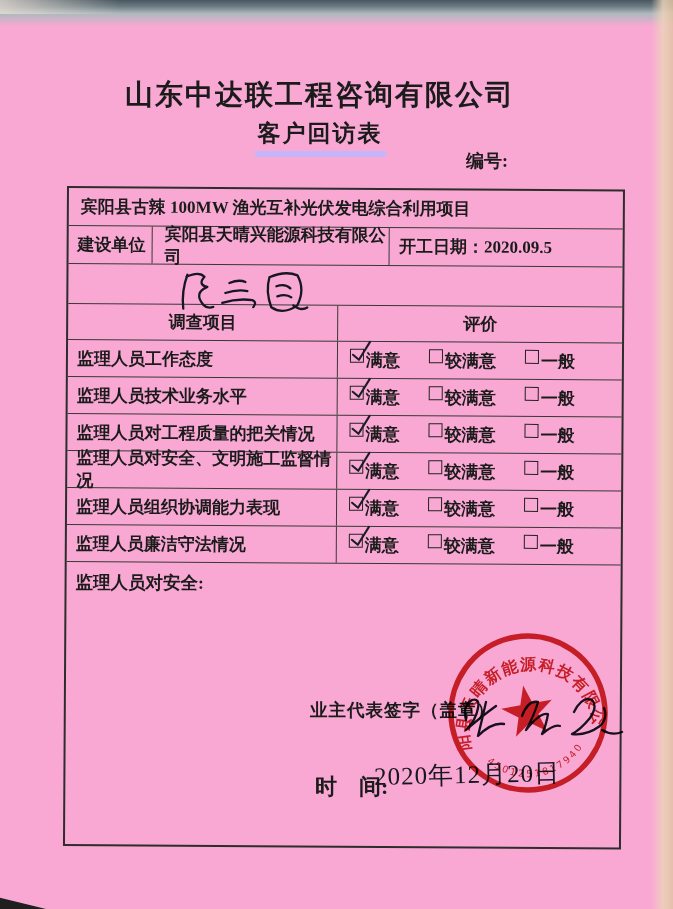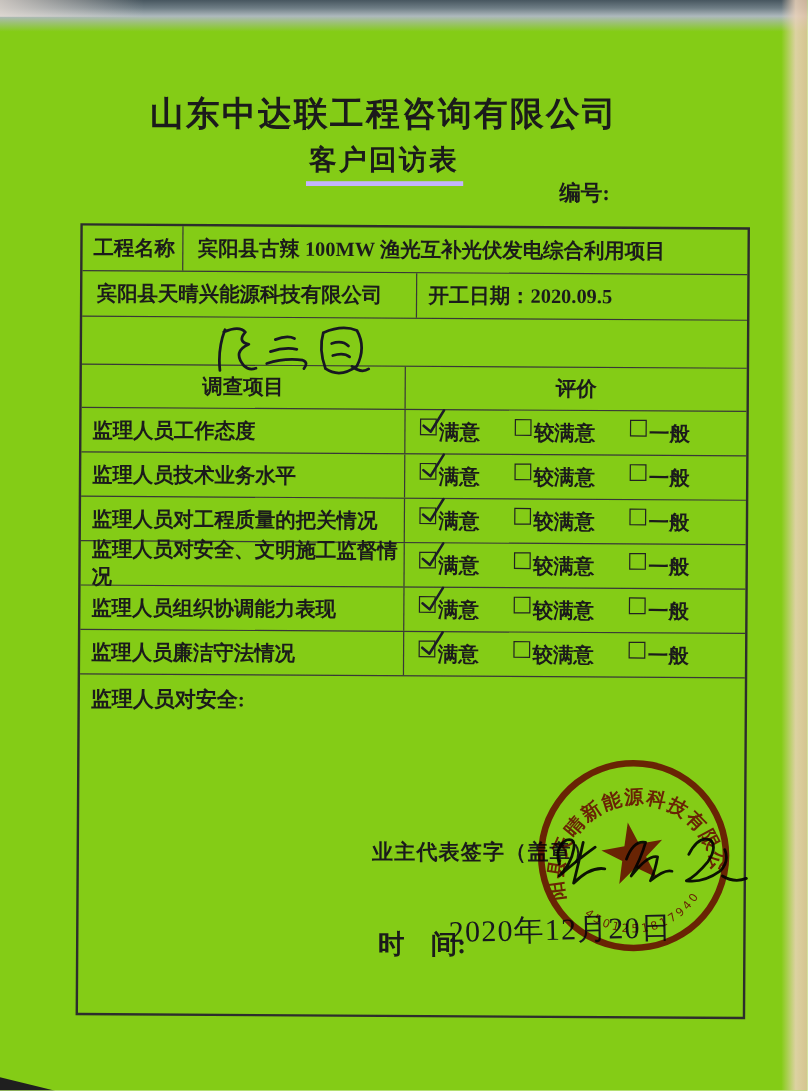--- a/index.html
+++ b/index.html
@@ -1,36 +1,36 @@
 <!DOCTYPE html>
 <html><head>
 <meta charset="utf-8">
 <style>
   html,body{margin:0;padding:0;background:#ffffff;}
   .page{
     position:relative;width:673px;height:909px;overflow:hidden;
-    background:#84cc16;
+    background:#f9a8d4;
     font-family:"Liberation Serif","DejaVu Serif",serif;
     color:#1b1b1b;
   }
   
   .top-band{position:absolute;left:0;top:0;width:100%;height:30px;
     background:linear-gradient(to bottom,#47565f 0%,#6d7c84 22%,#aeb9bd 45%,rgba(255,255,255,0) 88%);}
   .top-band-left{position:absolute;left:0;top:0;width:120px;height:14px;
     background:linear-gradient(to right,#e8ded6 0%,rgba(255,255,255,0) 100%);opacity:.8;}
   .right-band{position:absolute;right:0;top:0;width:22px;height:100%;
     background:linear-gradient(to right,rgba(236,215,194,0) 0%,#ecd3ba 55%,#e2c3a4 100%);opacity:.85;}
   .corner-shadow{position:absolute;left:0;bottom:0;width:46px;height:14px;background:#1f1f1f;
     clip-path:polygon(0 100%,0 20%,100% 100%);}
 
   .title{position:absolute;left:0;top:76px;width:640px;text-align:center;
     font-size:28px;font-weight:700;letter-spacing:2px;}
   .subtitle-wrap{position:absolute;left:0;top:118px;width:640px;text-align:center;}
   .subtitle{display:inline-block;font-size:23px;font-weight:700;letter-spacing:2px;
-    border-bottom:4px solid #c4b5fd;padding:0 3px 2px;}
+    border-bottom:6px solid #c4b5fd;padding:0 3px 2px;}
   .serial-label{position:absolute;left:466px;top:149px;font-size:18px;font-weight:600;}
 
   
   .tbl{position:absolute;left:67px;top:186px;width:558px;
     border:2px solid #2d2d2d;box-sizing:border-box;
     transform:rotate(0.35deg);transform-origin:top left;}
   .trow{display:flex;border-bottom:1.6px solid #383838;box-sizing:border-box;}
   .trow:last-child{border-bottom:none;}
   .cell{box-sizing:border-box;display:flex;align-items:center;font-size:17px;font-weight:600;}
   .cell.rb{border-right:1.6px solid #383838;}
@@ -81,25 +81,25 @@
 
   <div class="title">山东中达联工程咨询有限公司</div>
   <div class="subtitle-wrap">
     <span class="subtitle">客户回访表</span>
   </div>
   <div class="serial-label">编号:</div>
 
   <div class="tbl">
 
     <div class="trow r-info">
-      <div class="cell rb lab">工程名称</div>
       <div class="cell val">宾阳县古辣 100MW 渔光互补光伏发电综合利用项目</div>
     </div>
 
     <div class="trow r-info">
+      <div class="cell rb lab">建设单位</div>
       <div class="cell rb val unit-val">宾阳县天晴兴能源科技有限公司</div>
       <div class="cell date-val">开工日期：2020.09.5</div>
     </div>
 
     <div class="trow r-visit">
       <div class="cell val">
         <svg class="visit-sign ink" width="150" height="52" viewBox="0 0 150 52">
           <path d="M14 8 Q8 24 10 42 M13 10 Q26 4 31 10 Q24 18 34 20 Q20 26 30 38 Q34 42 40 40"></path>
           <path d="M56 16 Q66 12 72 15 M52 26 Q64 22 74 24 M49 36 Q64 31 79 33 Q84 35 80 40"></path>
           <path d="M96 10 Q112 3 124 8 Q132 22 124 38 Q110 48 98 40 Q92 24 96 10 M103 19 Q112 16 117 21 M104 29 Q113 26 118 30 M120 38 Q128 44 134 40"></path>

